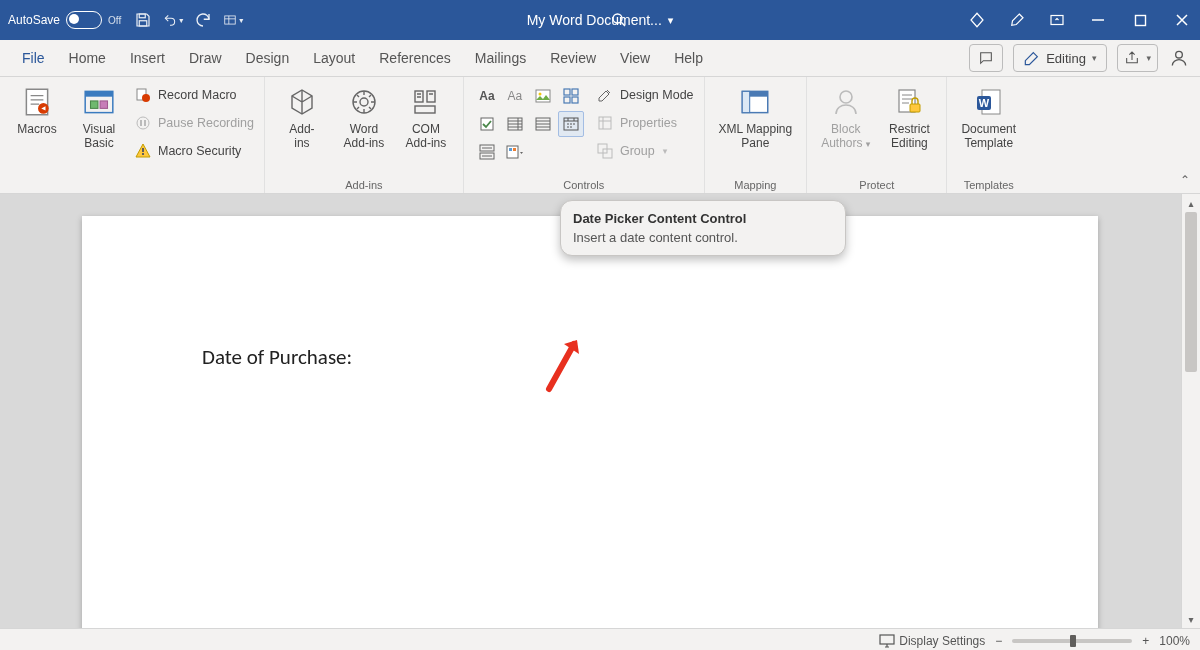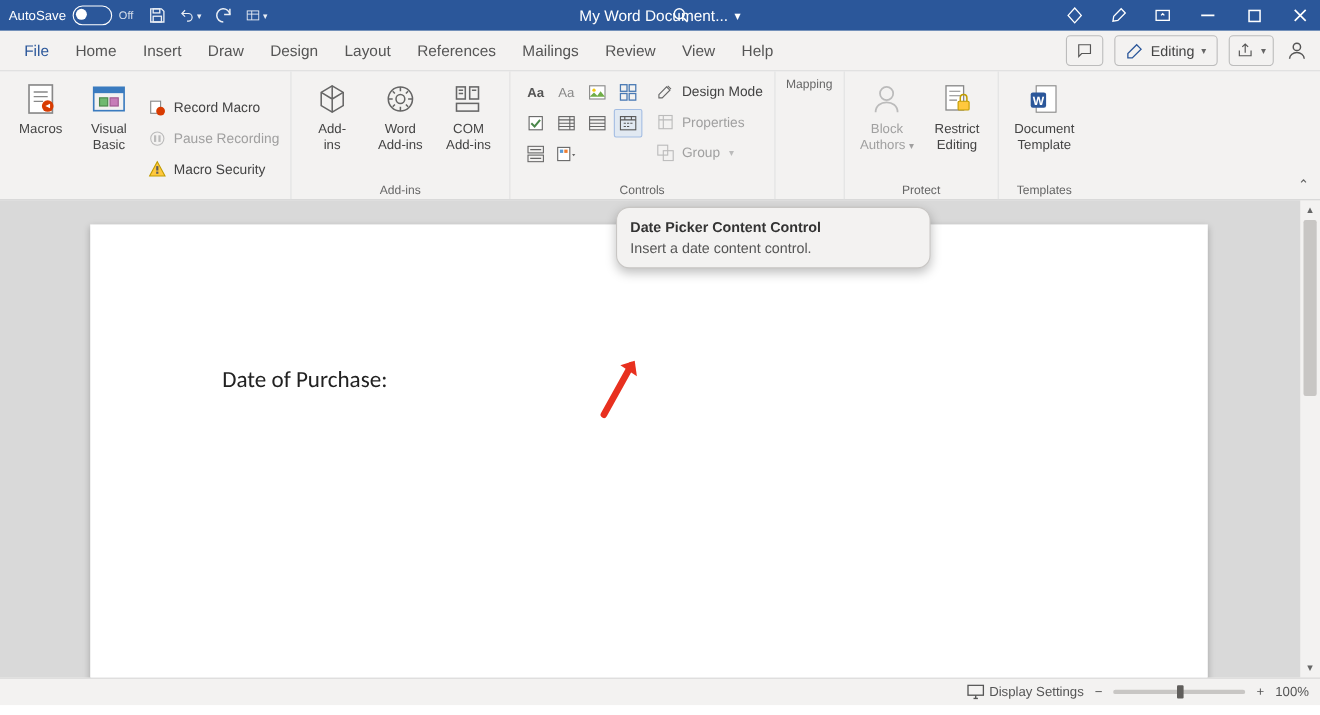--- a/index.html
+++ b/index.html
@@ -1,16 +1,16 @@
 <!DOCTYPE html>
 <html><head>
 <meta charset="utf-8">
 <style>
 html,body{margin:0;padding:0;font-family:"Segoe UI",Arial,sans-serif;font-size:13px;color:#333;background:#fff;width:1200px;height:650px;overflow:hidden;}
-.titlebar{background:#2b579a;color:#fff;height:28px;display:flex;align-items:center;padding:0 8px;gap:6px;}
+.titlebar{background:#2b579a;color:#fff;height:40px;display:flex;align-items:center;padding:0 8px;gap:6px;}
 .titlebar .qat{display:flex;align-items:center;gap:10px;}
 .titlebar .qat .tb-icon{width:20px;height:20px;display:flex;align-items:center;justify-content:center;opacity:.9;}
 .autosave-wrap{display:flex;align-items:center;gap:6px;font-size:12px;margin-right:6px;}
 .toggle{width:34px;height:16px;border:1px solid #fff;border-radius:9px;position:relative;}
 .toggle .knob{width:10px;height:10px;background:#fff;border-radius:50%;position:absolute;top:2px;left:2px;}
 .titlebar .doc-title{position:absolute;left:50%;transform:translateX(-50%);display:flex;align-items:center;gap:6px;font-size:14px;}
 .titlebar .doc-title .dd{font-size:11px;}
 .titlebar .right{margin-left:auto;display:flex;align-items:center;gap:22px;}
 .titlebar .search-icon{position:absolute;left:610px;}
 .win-btn{width:20px;height:20px;display:flex;align-items:center;justify-content:center;}
@@ -23,21 +23,21 @@
 .pill.comment{padding:0 8px;}
 .pill.share{padding:0 6px;}
 .pill .dd{font-size:9px;color:#666;}
 .person-icon{width:22px;height:22px;display:flex;align-items:center;justify-content:center;color:#555;}
 .ribbon{background:#f3f2f1;border-bottom:1px solid #d6d6d6;height:116px;display:flex;position:relative;}
 .group{border-right:1px solid #e1e1e1;padding:4px 10px 2px 10px;display:flex;flex-direction:column;justify-content:space-between;}
 .group-content{display:flex;gap:8px;}
 .group-label{text-align:center;font-size:11px;color:#666;padding-top:2px;}
 .big-btn{display:flex;flex-direction:column;align-items:center;justify-content:flex-start;padding:4px 4px 0 4px;gap:4px;min-width:46px;font-size:12px;color:#444;text-align:center;line-height:1.15;}
 .big-btn .ico{width:34px;height:34px;display:flex;align-items:center;justify-content:center;}
-.small-row{display:flex;flex-direction:column;gap:4px;padding-top:2px;margin-top:15px;}
+.small-row{display:flex;flex-direction:column;gap:4px;padding-top:2px;}
 .small-item{display:flex;align-items:center;gap:6px;font-size:12.5px;color:#444;height:24px;}
 .small-item.disabled{color:#a0a0a0;}
 .ico16{width:18px;height:18px;display:flex;align-items:center;justify-content:center;flex-shrink:0;}
 .controls-grid{display:grid;grid-template-columns:repeat(4,24px);grid-template-rows:repeat(3,24px);gap:4px;padding-top:2px;}
 .gcell{width:24px;height:24px;display:flex;align-items:center;justify-content:center;border:1px solid transparent;border-radius:2px;}
 .gcell.hover{background:#e1e9f2;border-color:#a3bde3;}
 .controls-right{display:flex;flex-direction:column;gap:4px;padding-top:2px;margin-left:6px;}
 .ctrl-item{display:flex;align-items:center;gap:6px;font-size:12.5px;color:#444;height:24px;}
 .ctrl-item.disabled{color:#a0a0a0;}
 .collapse-caret{position:absolute;right:10px;bottom:6px;font-size:12px;color:#666;}
@@ -375,20 +375,33 @@
             </div>
             <span>Group</span>
             <span style="font-size:9px;color:#bbb;margin-left:2px">▾</span>
           </div>
       </div>
     </div>
     <div class="group-label">Controls</div>
   </div>
 
   <div class="group">
+    <div class="group-content">
+      <div class="big-btn">
+          <div class="ico">
+            <svg width="34" height="34" viewBox="0 0 32 32">
+              <rect x="4" y="6" width="24" height="20" fill="#fff" stroke="#4a7ab4" stroke-width="1.4"></rect>
+              <rect x="4" y="6" width="24" height="5" fill="#4a7ab4"></rect>
+              <rect x="4" y="6" width="7" height="20" fill="#dce8f5" stroke="#4a7ab4"></rect>
+            </svg>
+          </div>
+          <span style="white-space:pre-line">XML Mapping
+Pane</span>
+        </div>
+    </div>
     <div class="group-label">Mapping</div>
   </div>
 
   <div class="group">
     <div class="group-content">
       <div class="big-btn" style="color:#a0a0a0">
           <div class="ico">
             <svg width="32" height="32" viewBox="0 0 32 32" fill="none" stroke="#bbb" stroke-width="1.6">
               <circle cx="16" cy="11" r="6"></circle>
               <path d="M6 28c0-6 5-9 10-9s10 3 10 9"></path>

